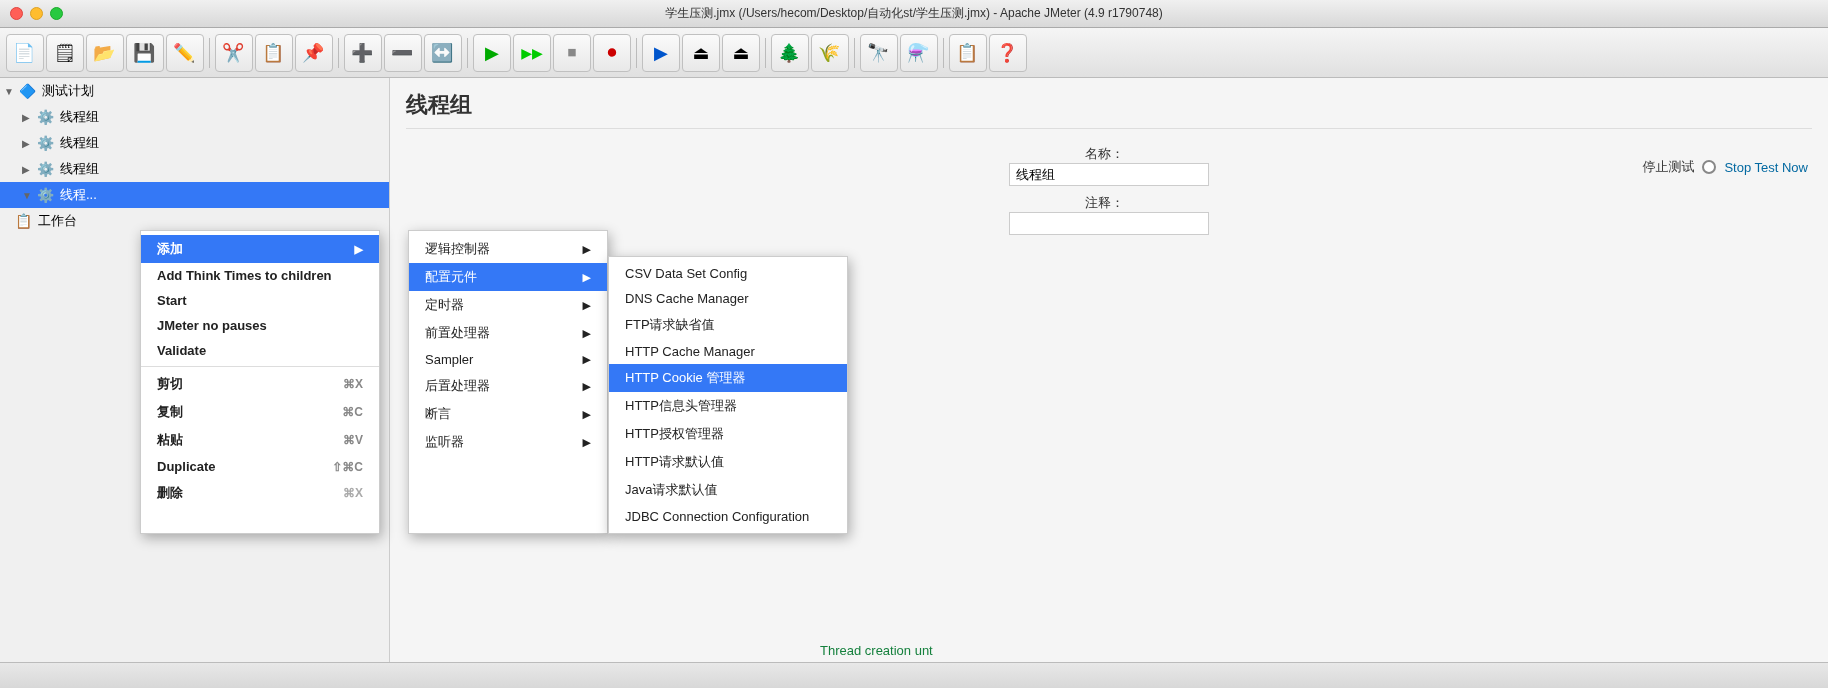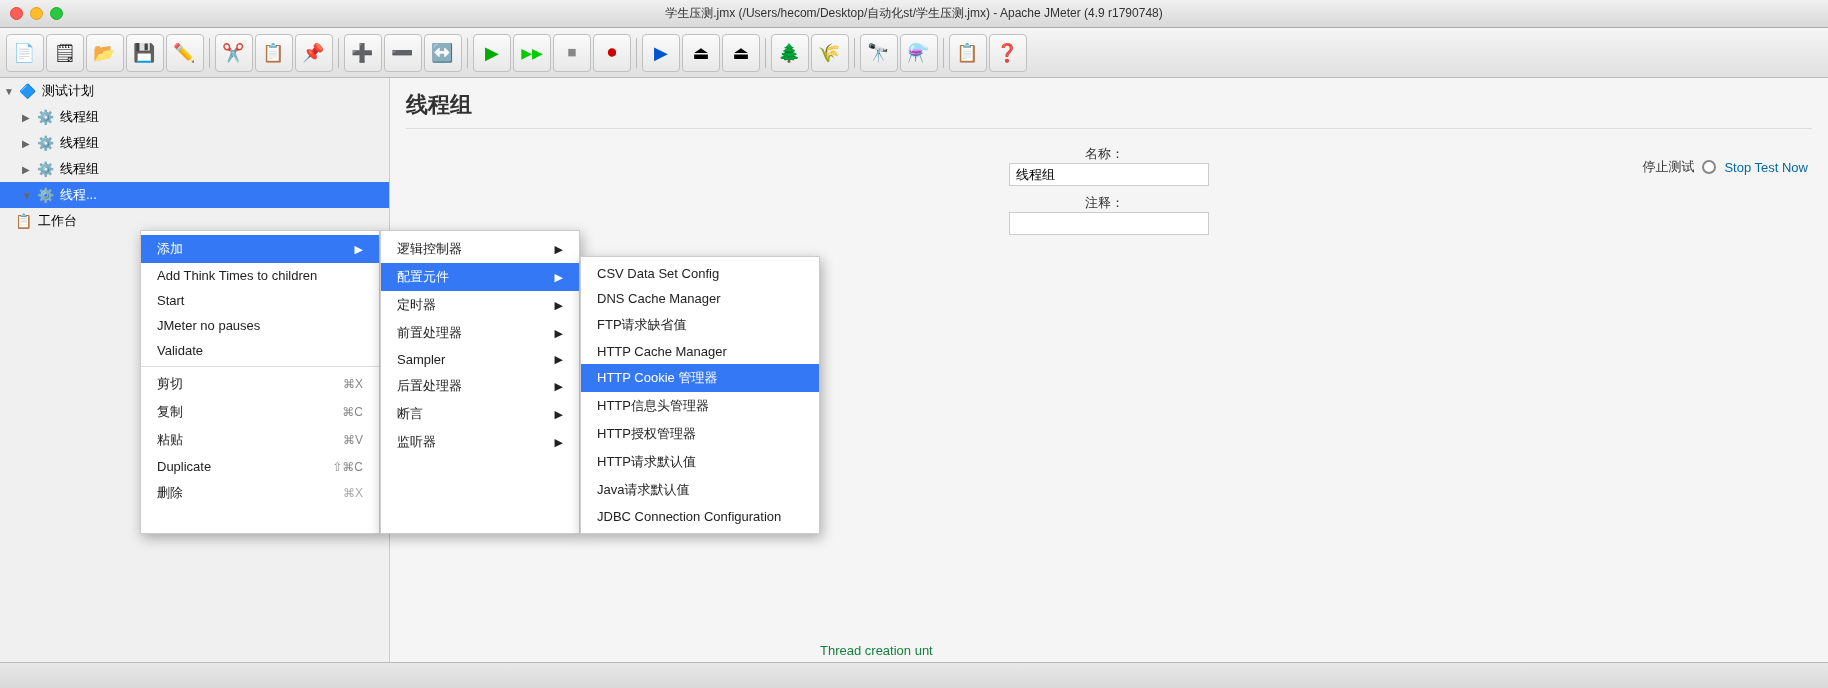--- a/index.html
+++ b/index.html
@@ -217,20 +217,21 @@
       margin: 3px 0;
     }
 
     
     .submenu-l2 {
       background: white;
       border: 1px solid #ccc;
       box-shadow: 2px 4px 12px rgba(0,0,0,0.3);
       min-width: 190px;
       padding: 4px 0;
+      margin-left: 28px;
     }
 
     
     .submenu-l3 {
       background: white;
       border: 1px solid #ccc;
       box-shadow: 2px 4px 12px rgba(0,0,0,0.3);
       min-width: 230px;
       padding: 4px 0;
     }
@@ -363,21 +364,21 @@
     </div>
 
     <div style="position:absolute; bottom:30px; left:430px; font-size:13px; color:#15803d;">
       <span>Thread creation unt</span>
     </div>
   </div>
 </div>
 
 <div class="ctx-menu-container">
 
-  <div class="ctx-menu" style="width:221px;">
+  <div class="ctx-menu" style="width:221px;font-weight:bold;">
 
     <div class="ctx-item highlighted">
       <span>添加</span>
       <span class="arrow">▶</span>
     </div>
     <div class="ctx-item">
       <span>Add Think Times to children</span>
     </div>
     <div class="ctx-item">
       <span>Start</span>

